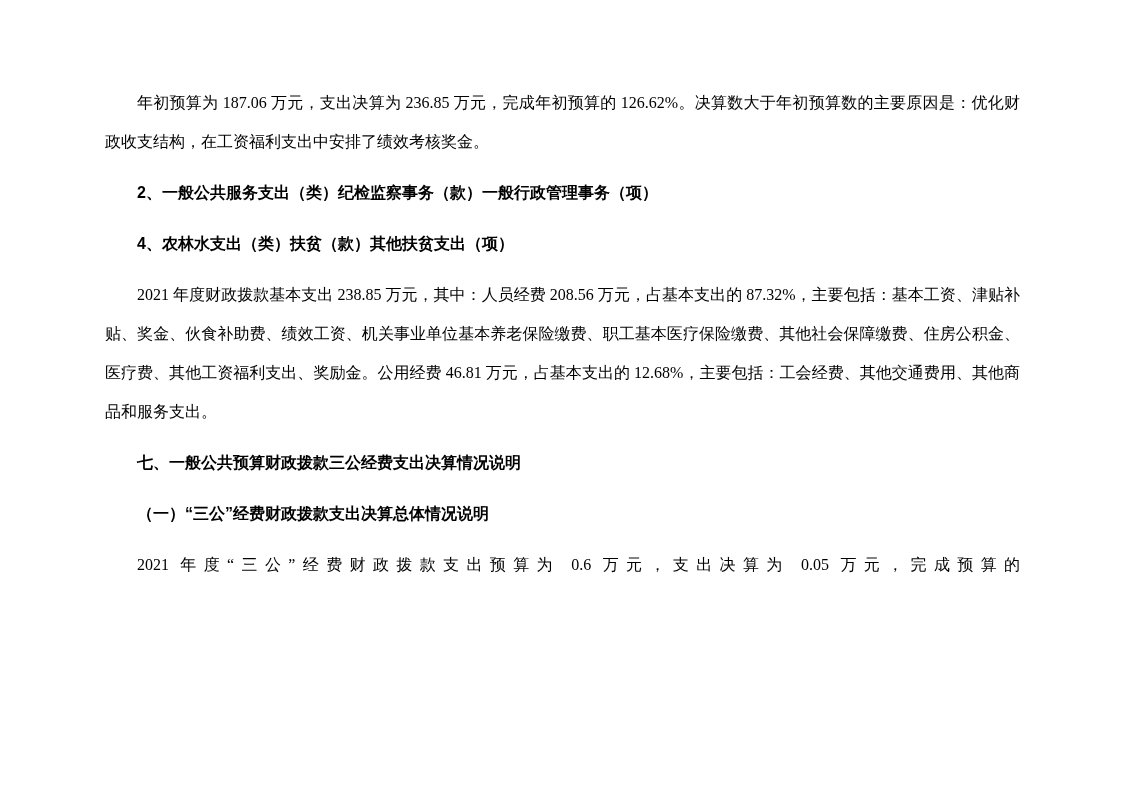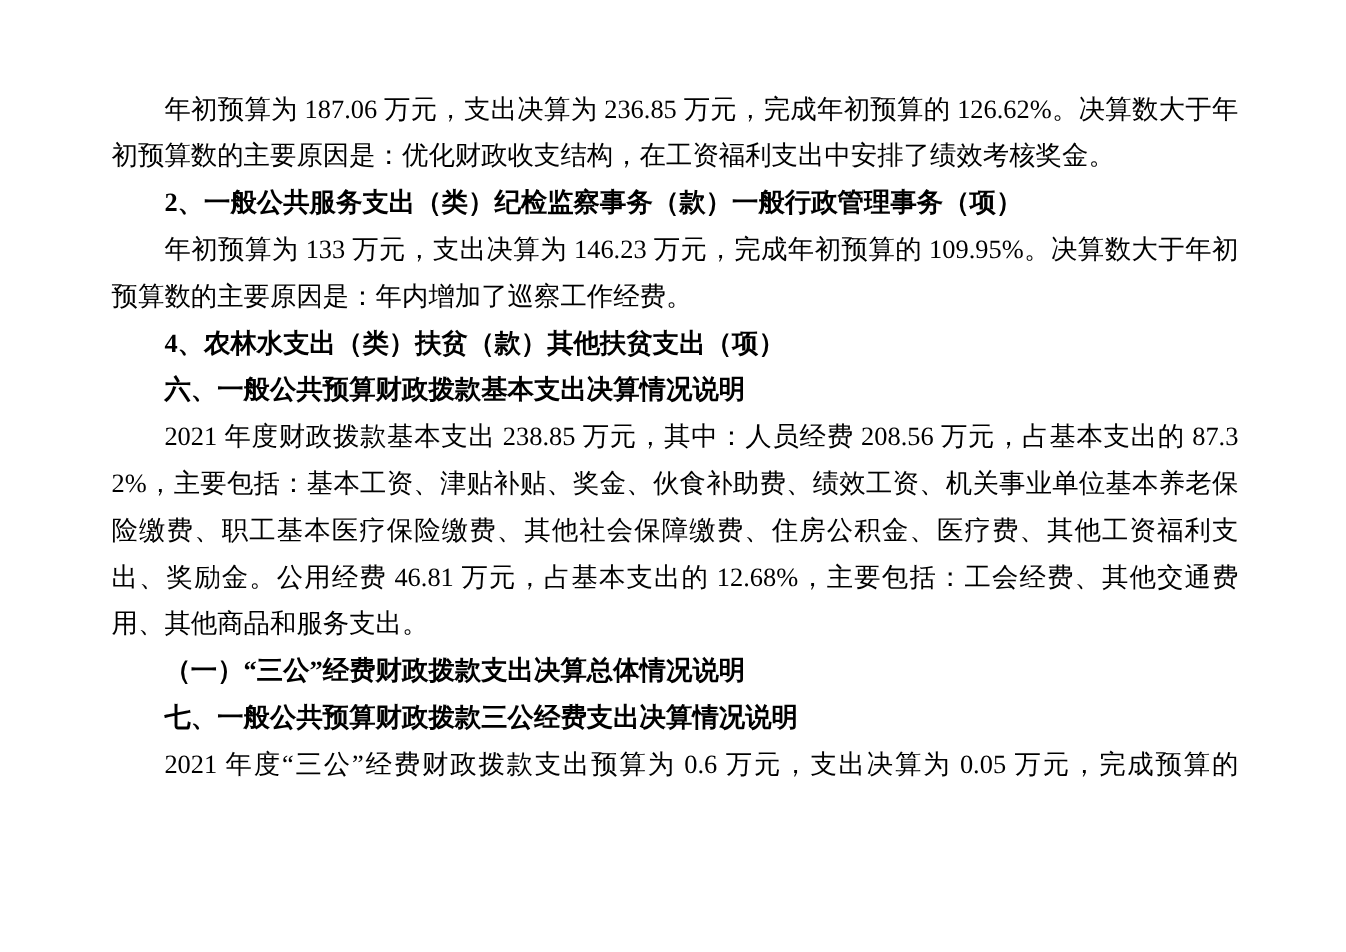--- a/index.html
+++ b/index.html
@@ -12,52 +12,50 @@
     width: 1122px;
     height: 793px;
     box-sizing: border-box;
     background: #ffffff;
     padding: 71px 90px 0 93px;
     overflow: hidden;
     color: #000000;
     font-family: "Liberation Serif", serif;
   }
   .para {
-    margin: 0;
-    font-size: 22px;
+    margin: 12px;
+    font-size: 16px;
     line-height: 39px;
     text-align: justify;
     text-indent: 2em;
     word-break: break-all;
     color: #000000;
   }
   .heading {
-    font-family: Liberation Serif, serif;
+    font-family: Liberation Sans, sans-serif;
     font-weight: bold;
   }
   .justify-last {
     text-align-last: justify;
     font-family: Liberation Serif, serif;
   }
 </style>
 </head>
 <body>
 
 <div class="page">
   <p class="para">年初预算为 187.06 万元，支出决算为 236.85 万元，完成年初预算的 126.62%。决算数大于年初预算数的主要原因是：优化财政收支结构，在工资福利支出中安排了绩效考核奖金。</p>
 
   <p class="para heading">2、一般公共服务支出（类）纪检监察事务（款）一般行政管理事务（项）</p>
 
-  <p class="para">年初预算为 133 万元，支出决算为 146.23 万元，完成年初预算的 109.95%。决算数大于年初预算数的主要原因是：年内增加了巡察工作经费。</p>
 
   <p class="para heading">4、农林水支出（类）扶贫（款）其他扶贫支出（项）</p>
 
 
-  <p class="para heading">六、一般公共预算财政拨款基本支出决算情况说明</p>
 
   <p class="para">2021 年度财政拨款基本支出 238.85 万元，其中：人员经费 208.56 万元，占基本支出的 87.32%，主要包括：基本工资、津贴补贴、奖金、伙食补助费、绩效工资、机关事业单位基本养老保险缴费、职工基本医疗保险缴费、其他社会保障缴费、住房公积金、医疗费、其他工资福利支出、奖励金。公用经费 46.81 万元，占基本支出的 12.68%，主要包括：工会经费、其他交通费用、其他商品和服务支出。</p>
 
+  <p class="para heading">七、一般公共预算财政拨款三公经费支出决算情况说明</p>
+
   <p class="para heading">（一）“三公”经费财政拨款支出决算总体情况说明</p>
-
-  <p class="para heading">七、一般公共预算财政拨款三公经费支出决算情况说明</p>
 
   <p class="para justify-last">2021 年度“三公”经费财政拨款支出预算为 0.6 万元，支出决算为 0.05 万元，完成预算的</p>
 </div>
 
 </body></html>

